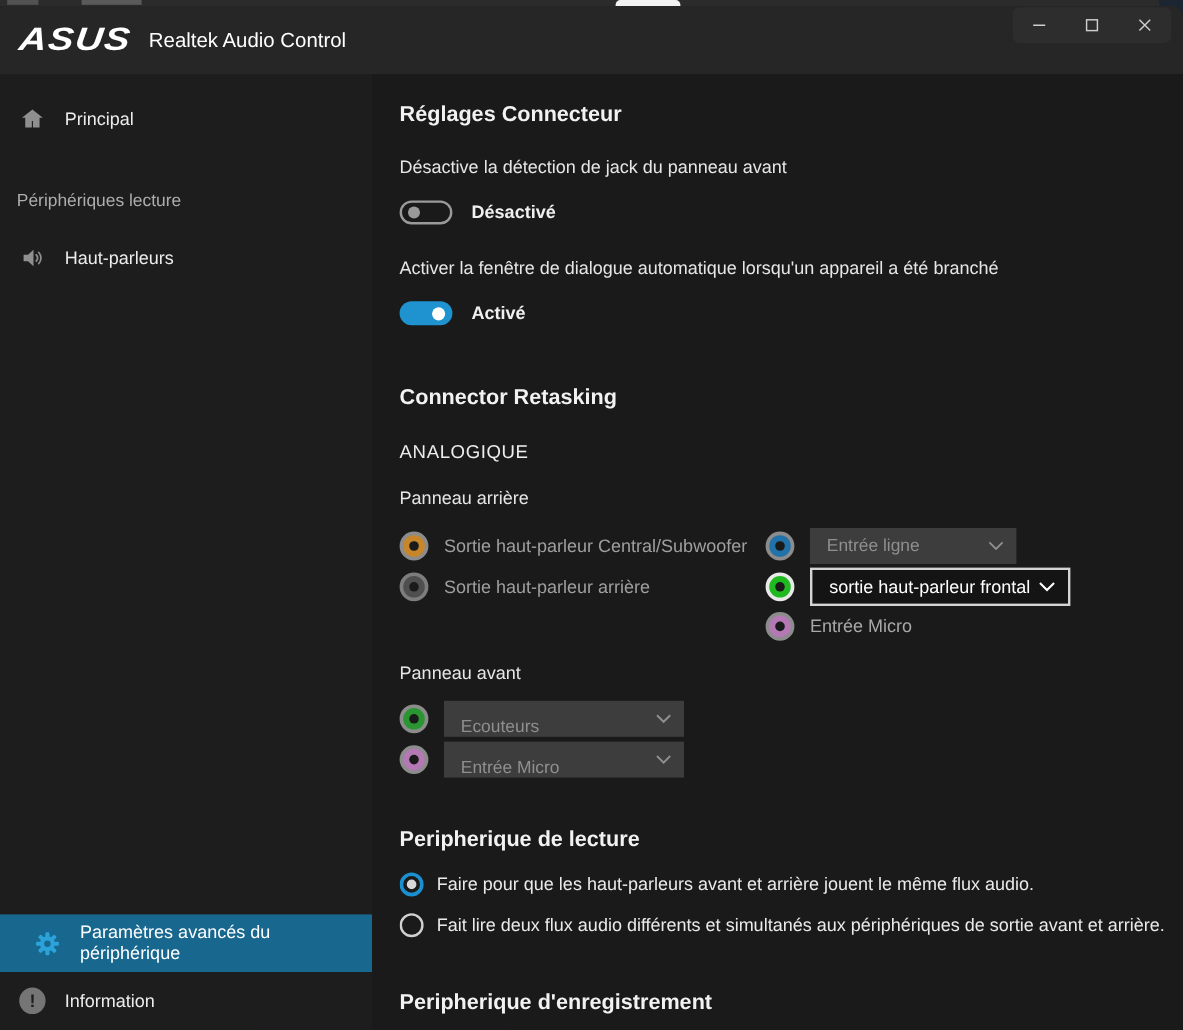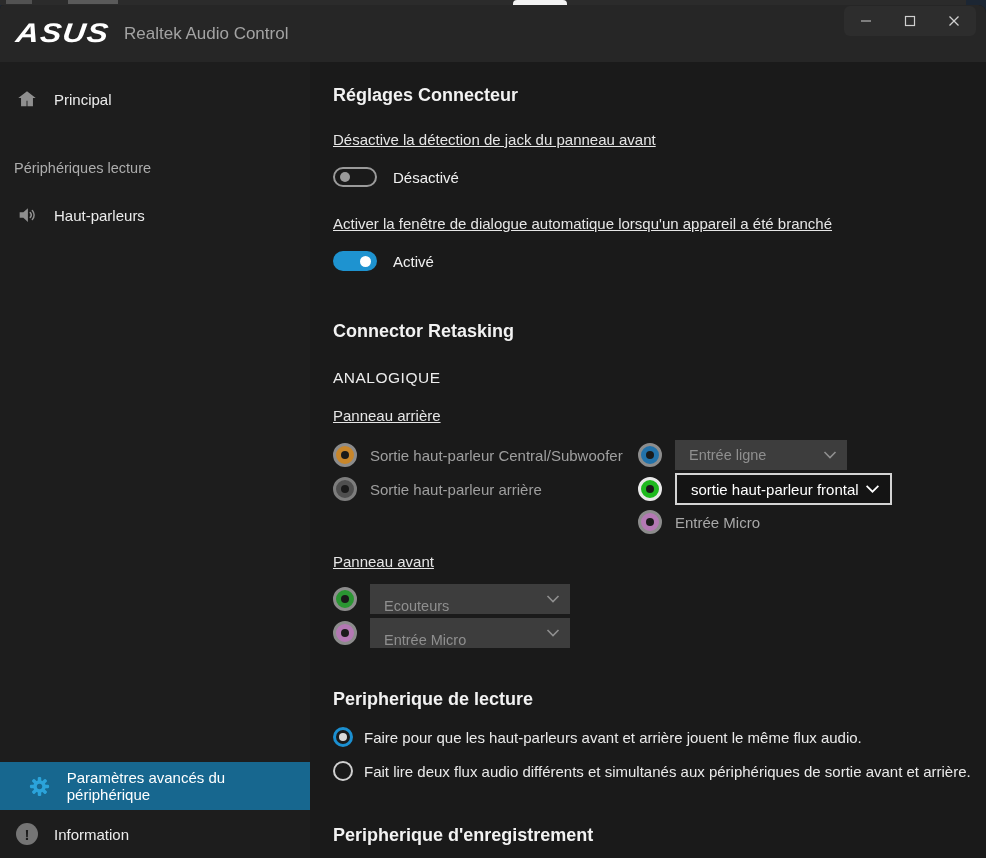--- a/index.html
+++ b/index.html
@@ -13,21 +13,21 @@
   .bg-tab { position:absolute; left:513px; top:0; width:54px; height:5px; background:#f2f2f2; border-radius:4px 4px 0 0; }
 
   
   .window { position:absolute; left:0; top:5px; width:986px; height:853px;
     background:#1a1a1a; border-radius:4px 8px 0 0; display:flex; flex-direction:column; overflow:hidden; }
 
   
   .titlebar { height:57px; background:#262626; display:flex; align-items:center; flex:none; position:relative; }
   .brand { margin-left:16px; color:#ffffff; font-size:27px; font-weight:bold; font-style:italic;
     letter-spacing:1px; transform:scaleX(1.18) skewX(-6deg); transform-origin:left center; width:86px; }
-  .win-title { margin-left:22px; color:#a3a3a3; font-size:17px; }
+  .win-title { margin-left:22px; color:#ffffff; font-size:17px; }
   .win-controls { position:absolute; right:10px; top:1px; height:30px; width:132px; background:#2d2d2d;
     border-radius:6px; display:flex; align-items:center; justify-content:space-around; }
   .win-btn { width:38px; height:26px; display:flex; align-items:center; justify-content:center; cursor:default; }
   .win-btn svg { display:block; }
 
   
   .main { flex:1; display:flex; min-height:0; }
 
   
   .sidebar { width:310px; flex:none; background:#1d1d1d; display:flex; flex-direction:column; }
@@ -37,25 +37,25 @@
     color:#adadad; font-size:14.5px; }
   .side-spacer { flex:1; }
   .side-item.highlight { height:48px; background:#17678f; color:#ffffff;padding-left:28px; }
   .side-item.info-row { height:48px; }
   .info-ico { width:22px; height:22px; border-radius:50%; background:#757575; color:#1d1d1d;
     font-weight:bold; font-size:15px; display:flex; align-items:center; justify-content:center; }
 
   
   .content { flex:1; background:#1a1a1a; padding:8px 0 0 23px; overflow:hidden; position:relative; }
   h2.sec { color:#f2f2f2; font-size:18px; font-weight:600; line-height:26px; }
-  .lbl { color:#e6e6e6; font-size:15px; line-height:20px; white-space:nowrap;text-decoration:underline; }
+  .lbl { color:#e6e6e6; font-size:15px; line-height:20px; white-space:nowrap; }
   .sub { color:#ededed; font-size:15.5px; line-height:20px; letter-spacing:.5px; }
 
   
-  .toggle-row { display:flex; align-items:center; height:22px; }
+  .toggle-row { display:flex; align-items:center; height:22px;font-weight:bold; }
   .toggle { width:44px; height:20px; border-radius:10px; position:relative; flex:none; }
   .toggle.off { border:2px solid #9a9a9a; background:transparent; }
   .toggle.off .knob { position:absolute; left:5px; top:3px; width:10px; height:10px; border-radius:50%; background:#9a9a9a; }
   .toggle.on { background:#1e93d0; }
   .toggle.on .knob { position:absolute; right:6px; top:5px; width:11px; height:11px; border-radius:50%; background:#ffffff; }
   .toggle-state { margin-left:16px; color:#f0f0f0; font-size:15px; }
 
   
   .jack { width:24px; height:24px; border-radius:50%; border:3px solid #8c8c8c; position:relative; flex:none; }
   .jack::after { content:""; position:absolute; left:50%; top:50%; width:8px; height:8px; margin:-4px 0 0 -4px;

